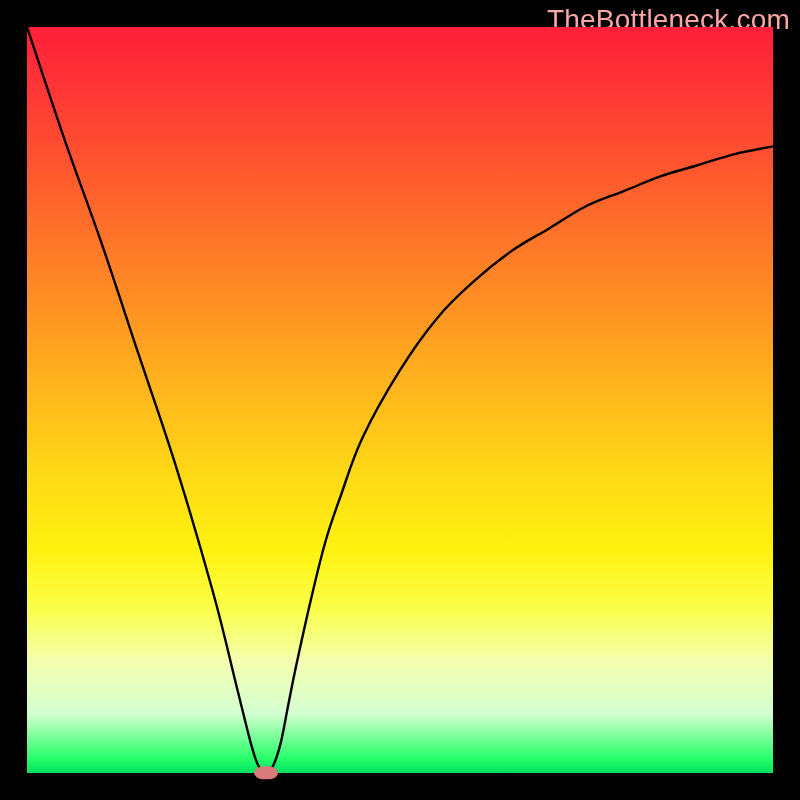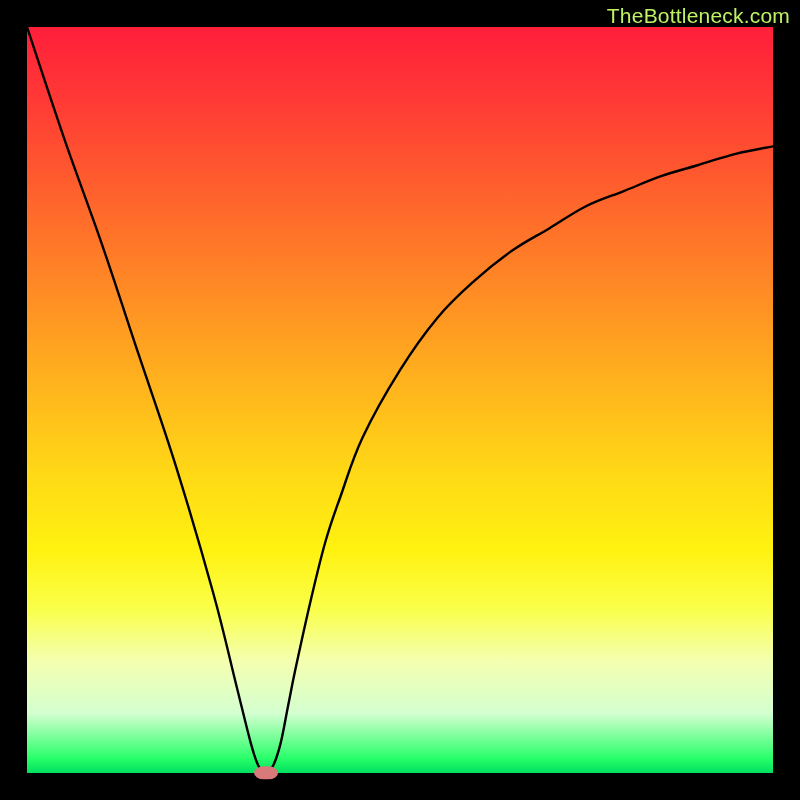--- a/index.html
+++ b/index.html
@@ -45,22 +45,22 @@
     left: 0;
     top: 0;
     width: 746px;
     height: 746px;
     pointer-events: none;
   }
   .watermark {
     position: absolute;
     top: 4px;
     right: 10px;
-    color: #bef264;
-    font-size: 21px;
+    color: #fca5a5;
+    font-size: 28px;
     font-weight: 500;
     letter-spacing: 0.2px;
     user-select: none;
   }
   .marker {
     position: absolute;
     border-radius: 50% / 60%;
     background: #d87a7a;
     transform: translate(-50%, -50%);
   }

